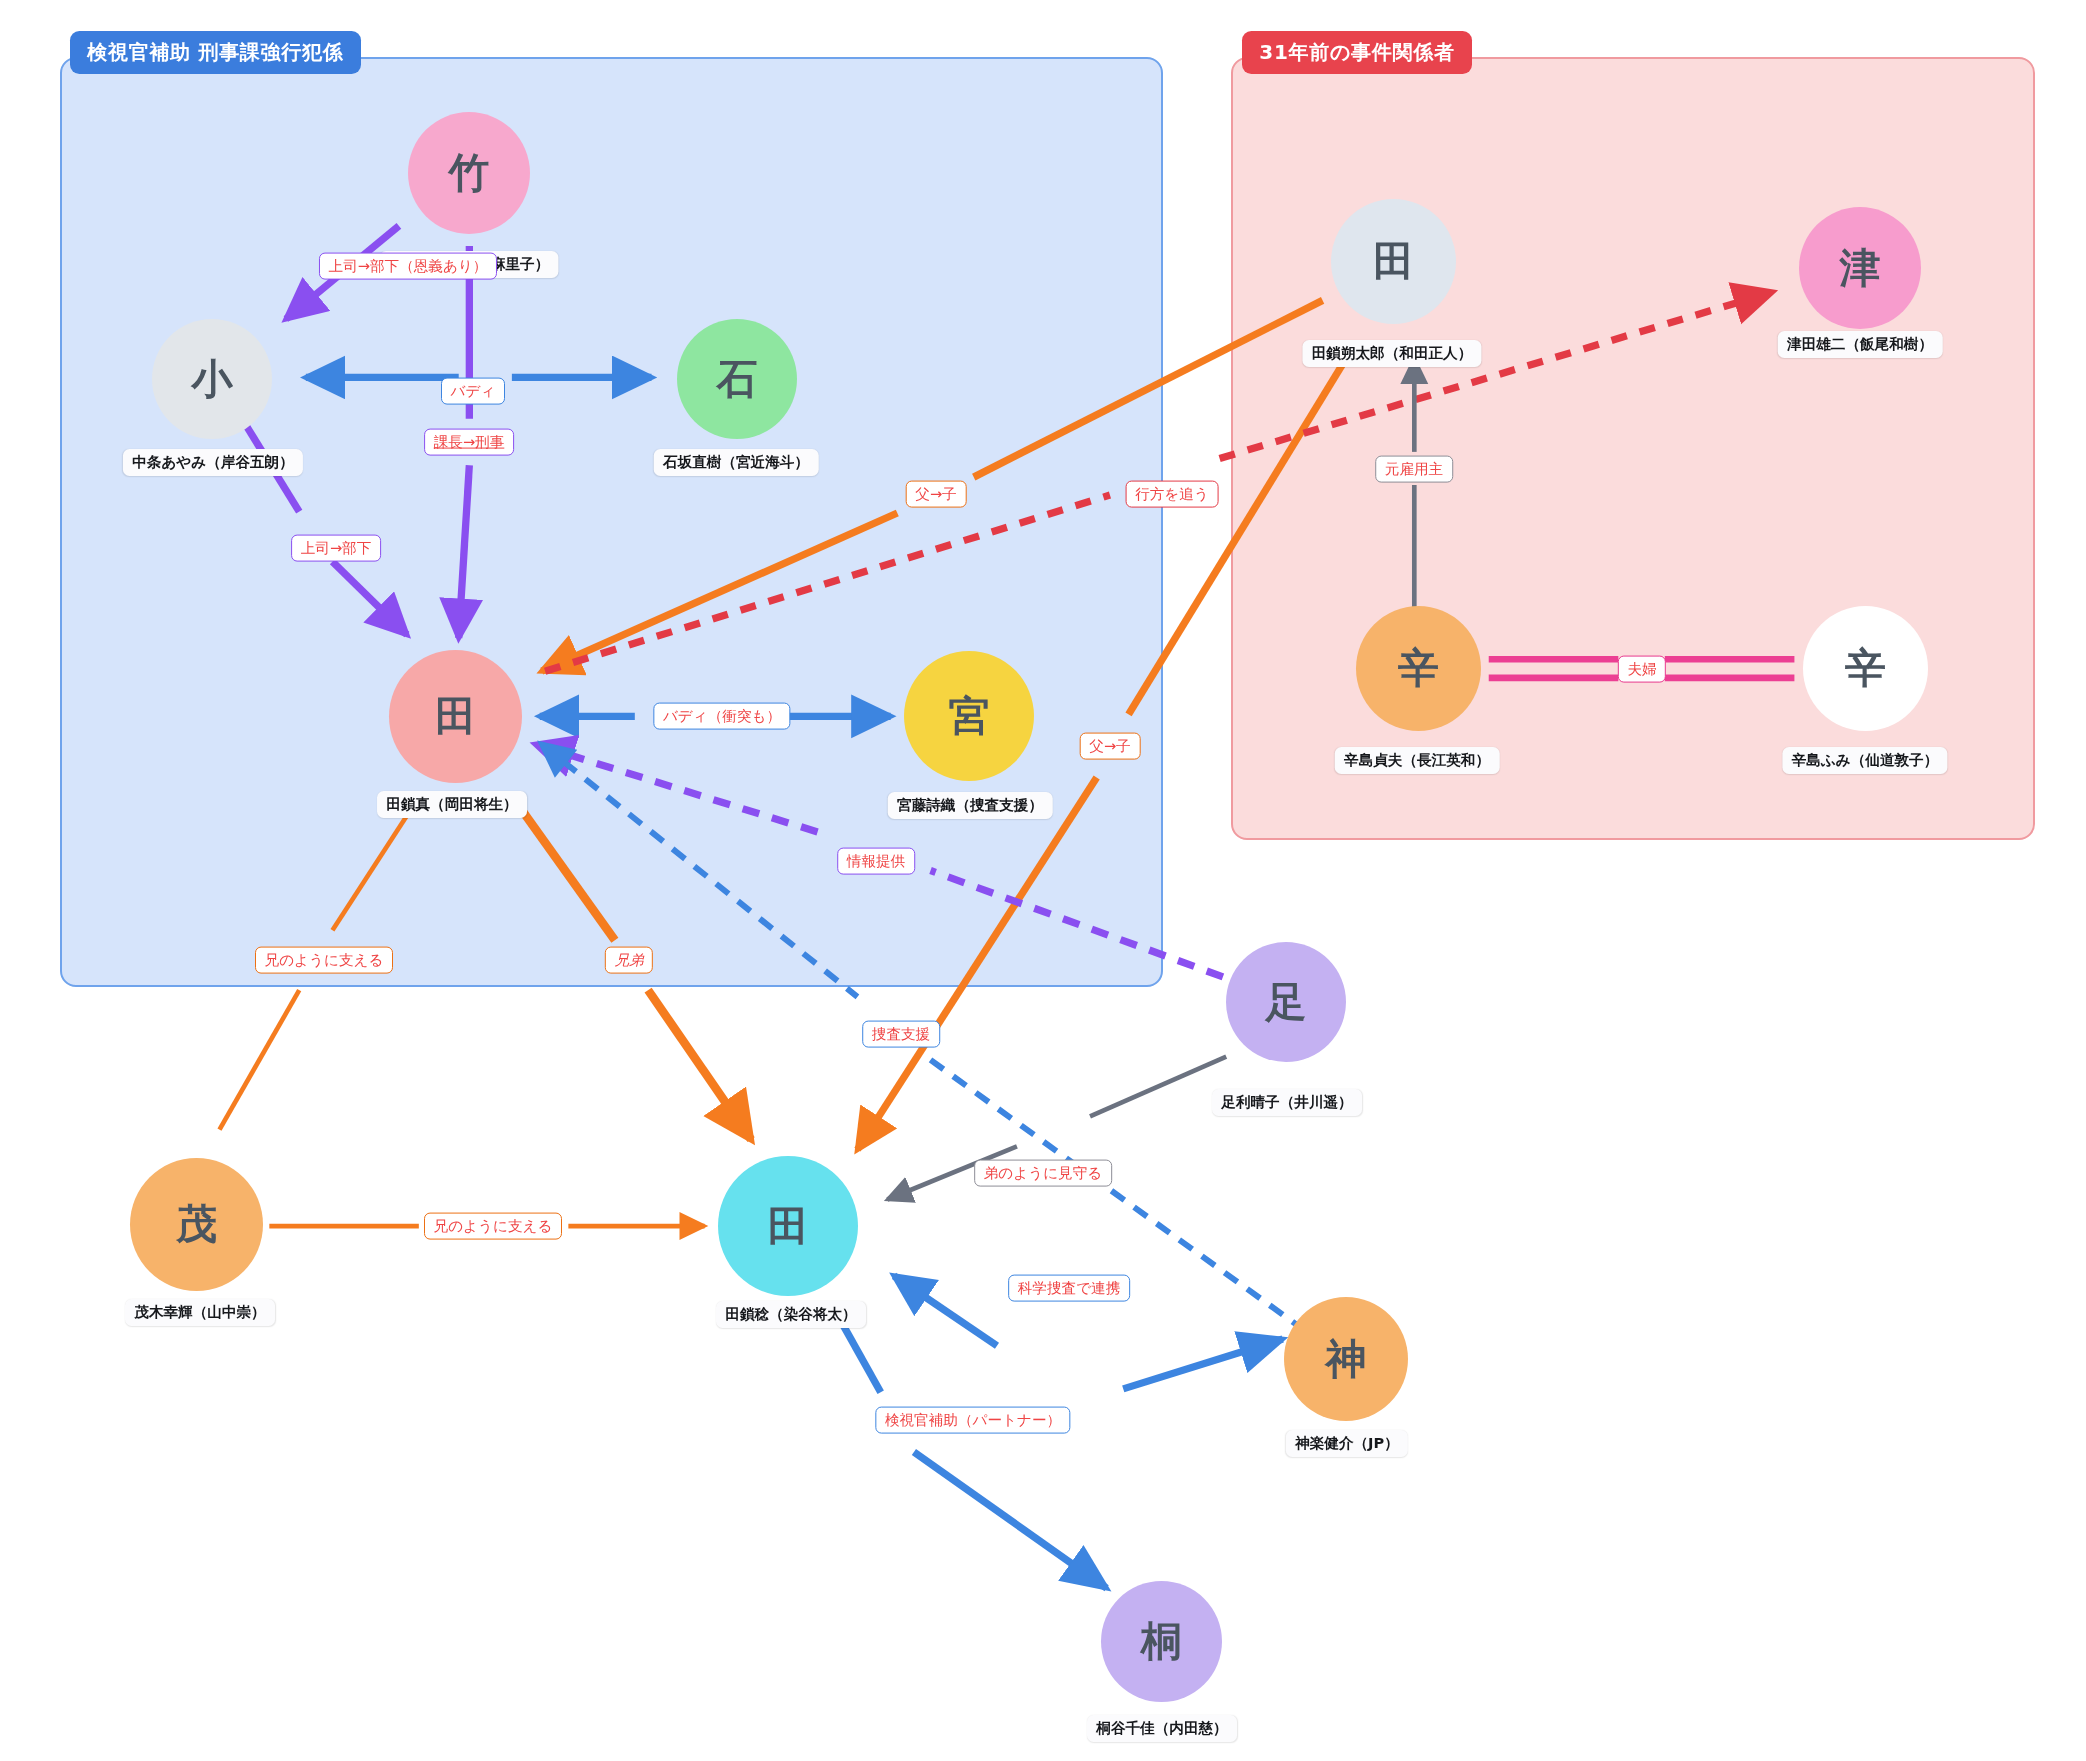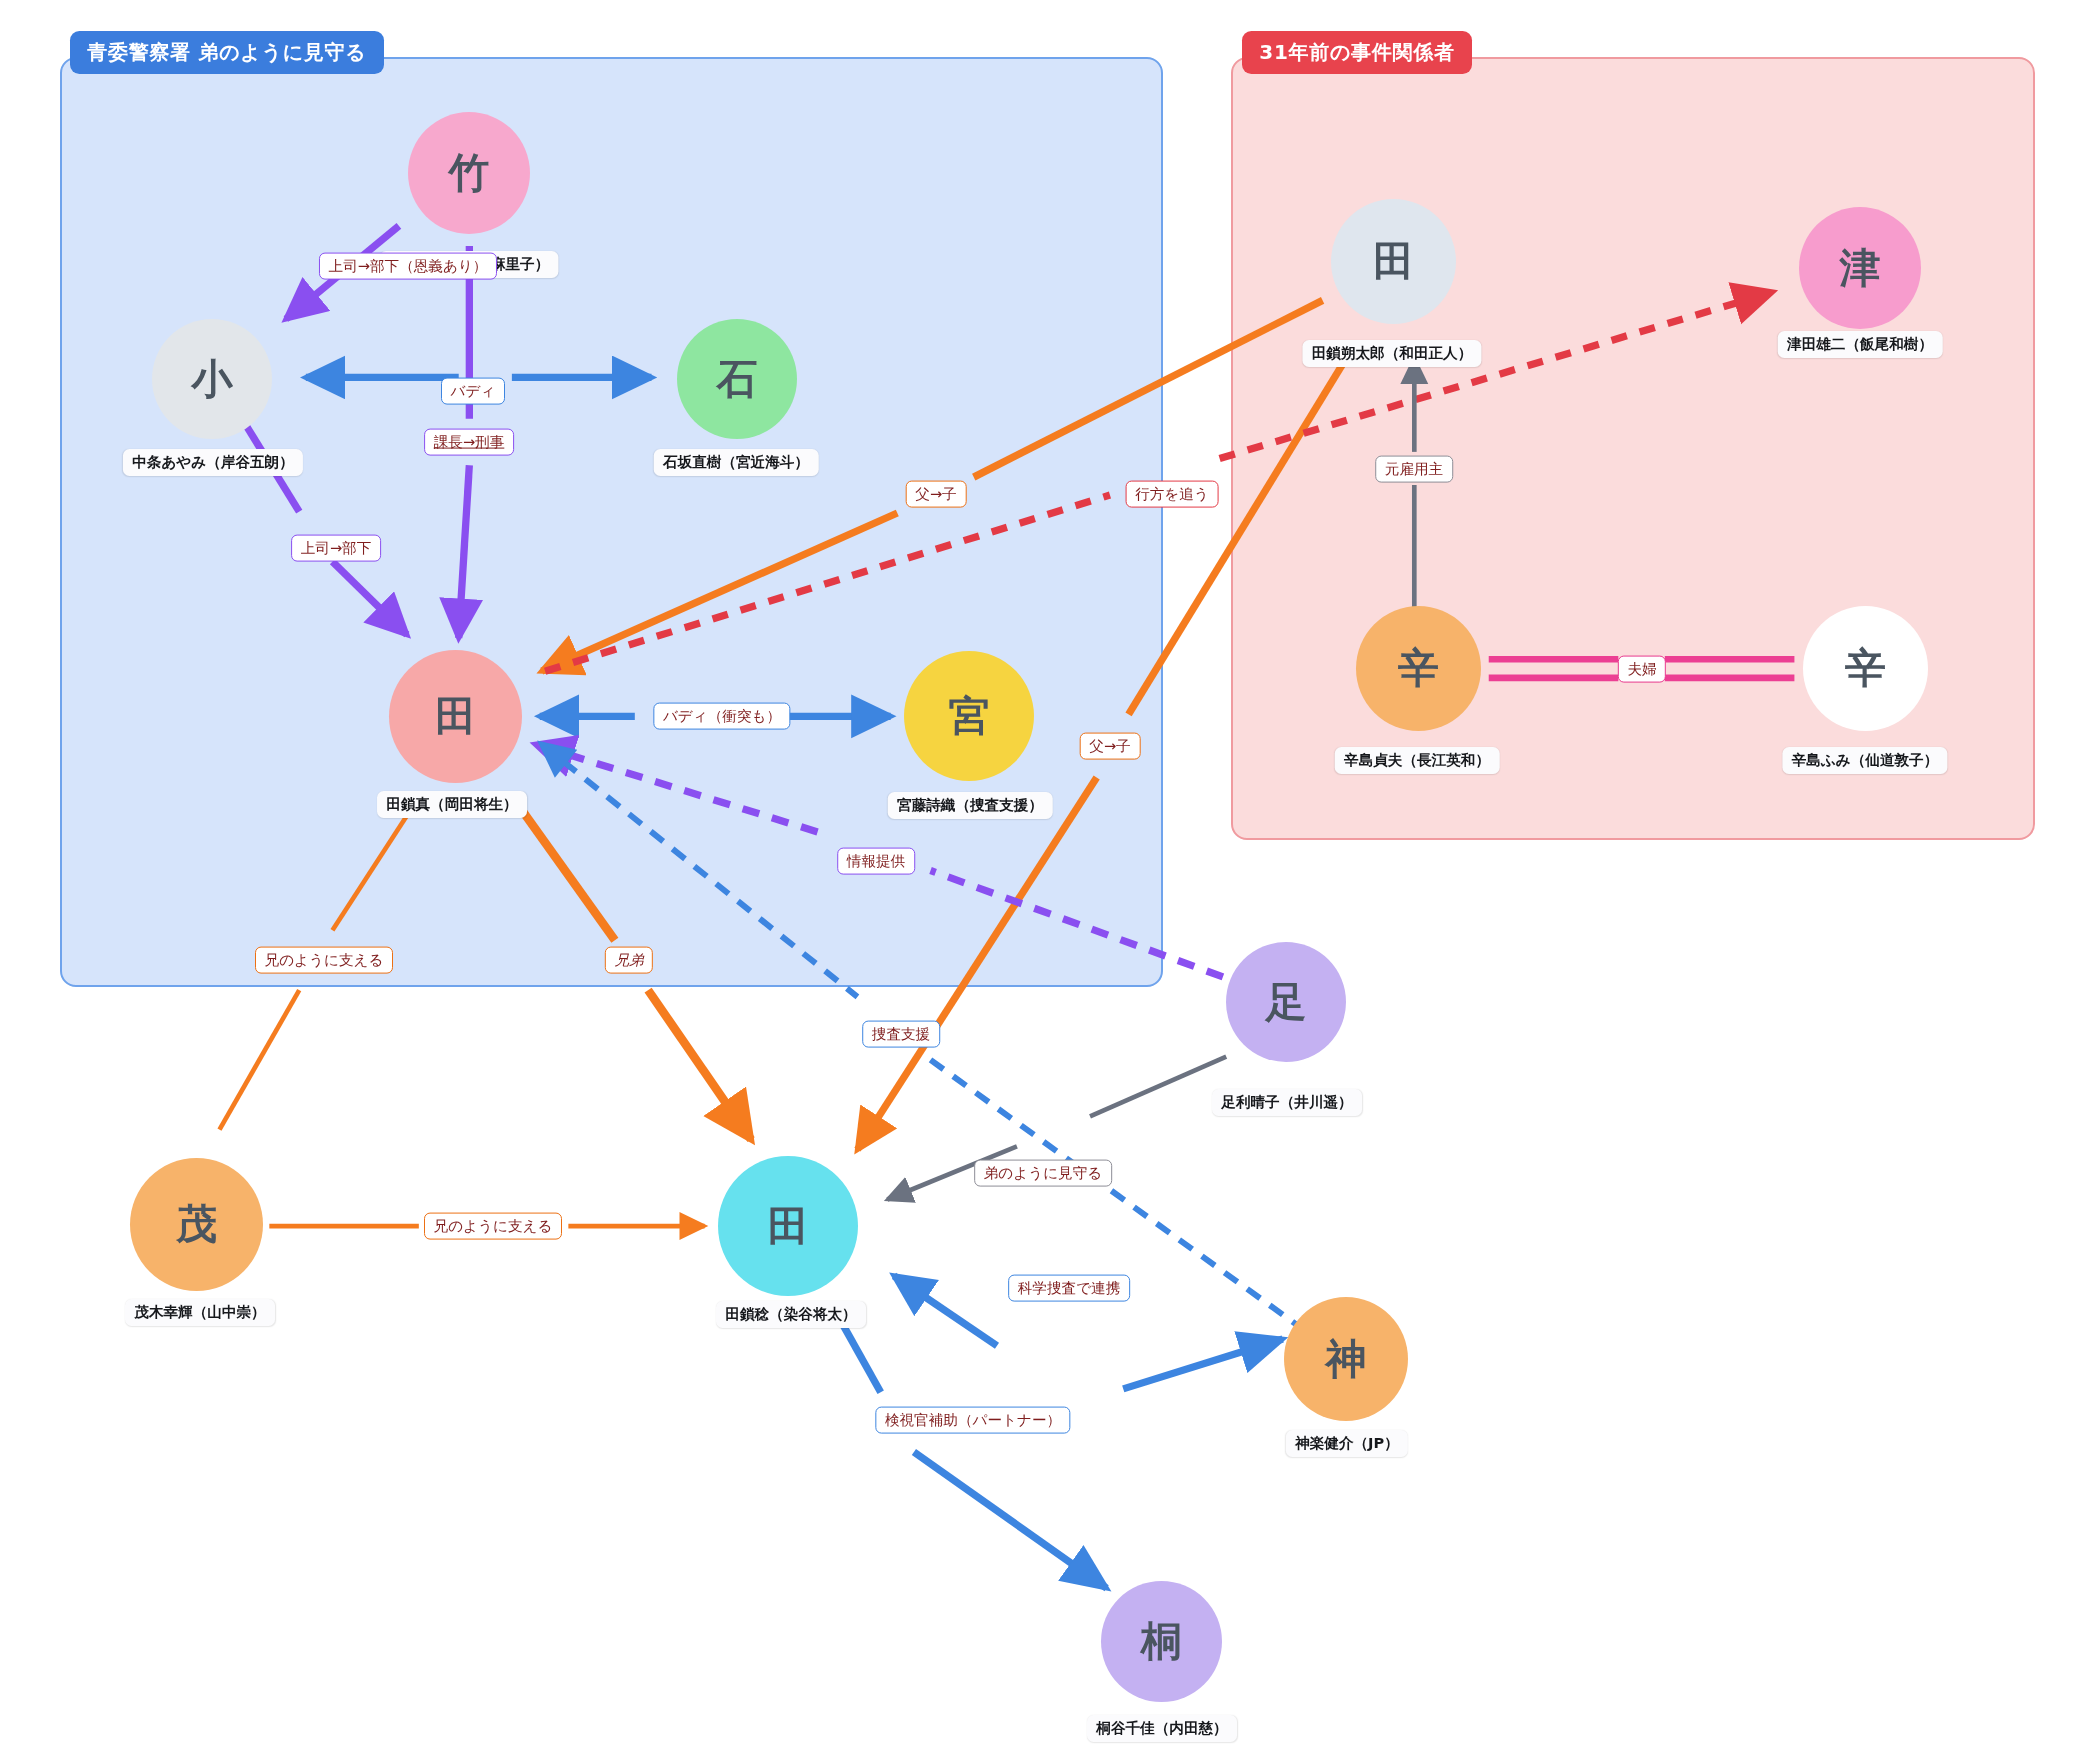--- a/index.html
+++ b/index.html
@@ -64,40 +64,40 @@
     white-space: nowrap;
     box-shadow: 0 0.7px 1.3px rgba(0,0,0,0.10);
     transform: translateX(-50%);
   }
   .edge-label {
     position: absolute;
     background: #ffffff;
     border-radius: 6px;
     padding: 3.3px 8.6px;
     font-size: 14.6px;
-    color: #7f1d1d;
+    color: #ef4444;
     white-space: nowrap;
     border: 1.3px solid #888;
     transform: translate(-50%, -50%);
     line-height: 1.25;
   }
   .el-blue   { border-color: #3d85e0; }
   .el-purple { border-color: #8a4ff0; }
   .el-orange { border-color: #ec7014; }
   .el-red    { border-color: #e33a45; }
   .el-gray   { border-color: #8d8d96; }
   .el-pink   { border-color: #e8398e; }
 </style>
 </head>
 <body>
 
 <div id="stage">
 
   <div class="cluster" style="left:60px; top:57px; width:1103px; height:930px; background:#d6e4fb; border:2px solid #6fa3ec;"></div>
-  <div class="cluster-title" style="left:70px; top:31px; background:#3b7ddd;">青委警察署 弟のように見守る</div>
+  <div class="cluster-title" style="left:70px; top:31px; background:#3b7ddd;">検視官補助 刑事課強行犯係</div>
 
   <div class="cluster" style="left:1231px; top:57px; width:804px; height:783px; background:#fbdcdc; border:2px solid #f09a9f;"></div>
   <div class="cluster-title" style="left:1242px; top:31px; background:#e8434d;">31年前の事件関係者</div>
 
   <svg id="wires" viewBox="0 0 3140 2650">
     <defs>
       <marker id="ah-blue" markerWidth="7" markerHeight="7" refX="5.4" refY="3" orient="auto">
         <path d="M0,0 L6.2,3 L0,6 Z" fill="#3d85e0"></path>
       </marker>
       <marker id="ah-blue-s" markerWidth="8" markerHeight="8" refX="6" refY="3.2" orient="auto">

